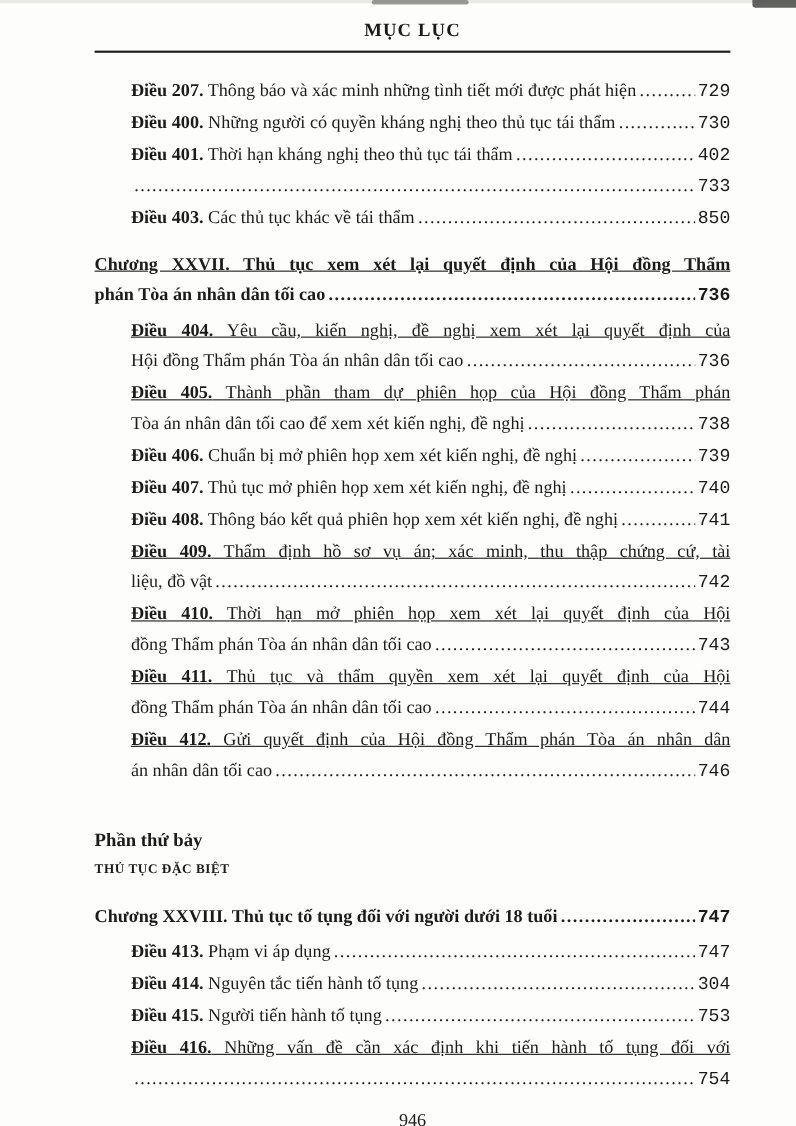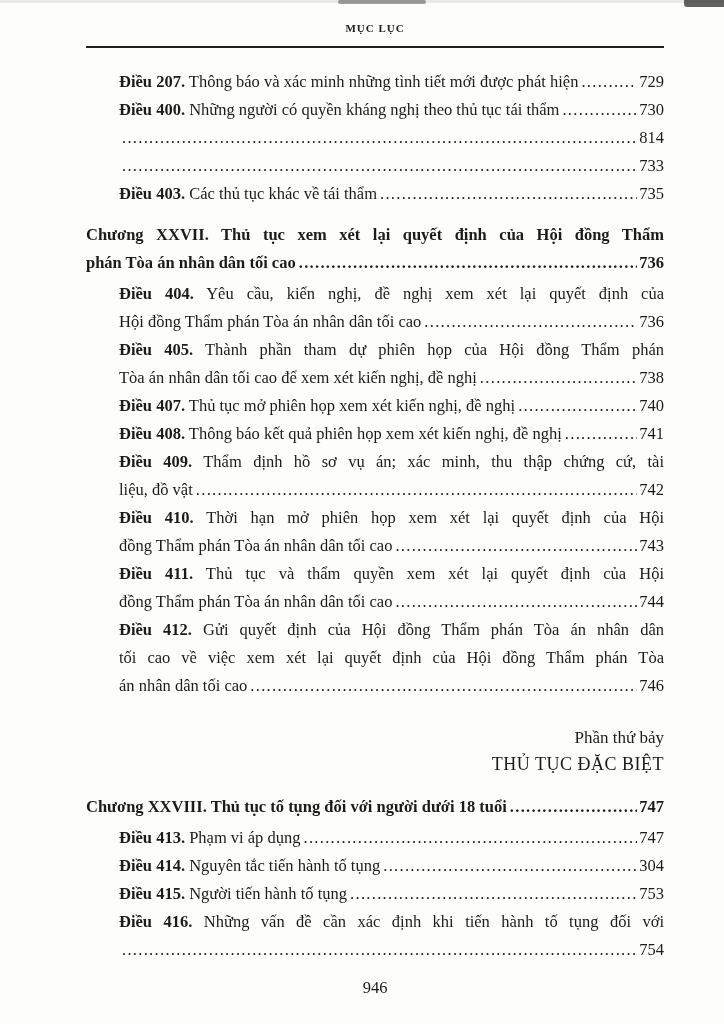--- a/index.html
+++ b/index.html
@@ -32,64 +32,65 @@
   .content {
     position: absolute;
     left: 86px;
     top: 0;
     width: 578px;
     padding-top: 18px;
   }
   .page-header {
     text-align: center;
     font-weight: bold;
-    font-size: 11px;
+    font-size: 17px;
     line-height: 20px;
     letter-spacing: 1px;
     padding-bottom: 8px;
     border-bottom: 2px solid #1f1f1f;
     margin-bottom: 20px;
   }
   .toc { font-size: 16.5px; line-height: 28px; }
 
   .entry.article { padding-left: 33px; }
   .entry.chapter { margin-top: 13px; margin-bottom: 3px; font-weight: bold; }
   .entry.chapter .pg { font-weight: bold; }
 
   .fill {
     text-align: justify;
     text-align-last: justify;
+    text-decoration: underline;
   }
   .row {
     display: flex;
     align-items: baseline;
   }
   .row .txt { white-space: nowrap; }
   .dots {
     flex: 1 1 auto;
     overflow: hidden;
     white-space: nowrap;
     min-width: 6px;
     margin: 0 2px 0 3px;
   }
   .dots::after {
     content: "..................................................................................................................................................";
     letter-spacing: 1.3px;
   }
-  .pg { white-space: nowrap; }
+  .pg { white-space: nowrap; font-family: Liberation Mono, monospace; }
 
   .entry.part {
-    text-align: right;
-    font-weight: normal;
-    margin-top: 25px;
+    text-align: left;
+    font-weight: bold;
+    margin-top: 36px;
     margin-bottom: 16px;
     line-height: 26px;
   }
   .part-line { font-size: 17px; }
-  .part-line.part-title { font-size: 18px; letter-spacing: .5px; }
+  .part-line.part-title { font-size: 12px; letter-spacing: .5px; }
 
   .page-footer {
     margin-top: 10px;
     text-align: center;
     font-size: 16.5px;
     line-height: 28px;
   }
   b.lbl { font-weight: bold; }
 </style>
 </head>
@@ -111,35 +112,36 @@
       </div>
       <div class="entry article">
         <div class="row">
           <span class="txt"><b class="lbl">Điều 400.</b> Những người có quyền kháng nghị theo thủ tục tái thẩm</span>
           <span class="dots"></span>
           <span class="pg">730</span>
         </div>
       </div>
       <div class="entry article">
         <div class="row">
-          <span class="dots"></span>
-          <span class="pg">814</span>
+          <span class="txt"><b class="lbl">Điều 401.</b> Thời hạn kháng nghị theo thủ tục tái thẩm</span>
+          <span class="dots"></span>
+          <span class="pg">402</span>
         </div>
       </div>
       <div class="entry article">
         <div class="row">
           <span class="dots"></span>
           <span class="pg">733</span>
         </div>
       </div>
       <div class="entry article">
         <div class="row">
           <span class="txt"><b class="lbl">Điều 403.</b> Các thủ tục khác về tái thẩm</span>
           <span class="dots"></span>
-          <span class="pg">735</span>
+          <span class="pg">850</span>
         </div>
       </div>
       <div class="entry chapter">
         <div class="fill"><b class="lbl">Chương XXVII.</b> Thủ tục xem xét lại quyết định của Hội đồng Thẩm</div>
         <div class="row">
           <span class="txt">phán Tòa án nhân dân tối cao</span>
           <span class="dots"></span>
           <span class="pg">736</span>
         </div>
       </div>
@@ -154,20 +156,27 @@
       <div class="entry article">
         <div class="fill"><b class="lbl">Điều 405.</b> Thành phần tham dự phiên họp của Hội đồng Thẩm phán</div>
         <div class="row">
           <span class="txt">Tòa án nhân dân tối cao để xem xét kiến nghị, đề nghị</span>
           <span class="dots"></span>
           <span class="pg">738</span>
         </div>
       </div>
       <div class="entry article">
         <div class="row">
+          <span class="txt"><b class="lbl">Điều 406.</b> Chuẩn bị mở phiên họp xem xét kiến nghị, đề nghị</span>
+          <span class="dots"></span>
+          <span class="pg">739</span>
+        </div>
+      </div>
+      <div class="entry article">
+        <div class="row">
           <span class="txt"><b class="lbl">Điều 407.</b> Thủ tục mở phiên họp xem xét kiến nghị, đề nghị</span>
           <span class="dots"></span>
           <span class="pg">740</span>
         </div>
       </div>
       <div class="entry article">
         <div class="row">
           <span class="txt"><b class="lbl">Điều 408.</b> Thông báo kết quả phiên họp xem xét kiến nghị, đề nghị</span>
           <span class="dots"></span>
           <span class="pg">741</span>
@@ -192,21 +201,20 @@
       <div class="entry article">
         <div class="fill"><b class="lbl">Điều 411.</b> Thủ tục và thẩm quyền xem xét lại quyết định của Hội</div>
         <div class="row">
           <span class="txt">đồng Thẩm phán Tòa án nhân dân tối cao</span>
           <span class="dots"></span>
           <span class="pg">744</span>
         </div>
       </div>
       <div class="entry article">
         <div class="fill"><b class="lbl">Điều 412.</b> Gửi quyết định của Hội đồng Thẩm phán Tòa án nhân dân</div>
-        <div class="fill">tối cao về việc xem xét lại quyết định của Hội đồng Thẩm phán Tòa</div>
         <div class="row">
           <span class="txt">án nhân dân tối cao</span>
           <span class="dots"></span>
           <span class="pg">746</span>
         </div>
       </div>
       <div class="entry part">
         <div class="part-line">Phần thứ bảy</div>
         <div class="part-line part-title">THỦ TỤC ĐẶC BIỆT</div>
       </div>

